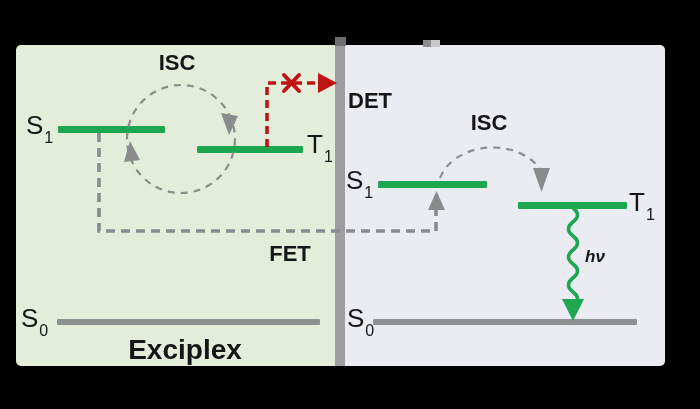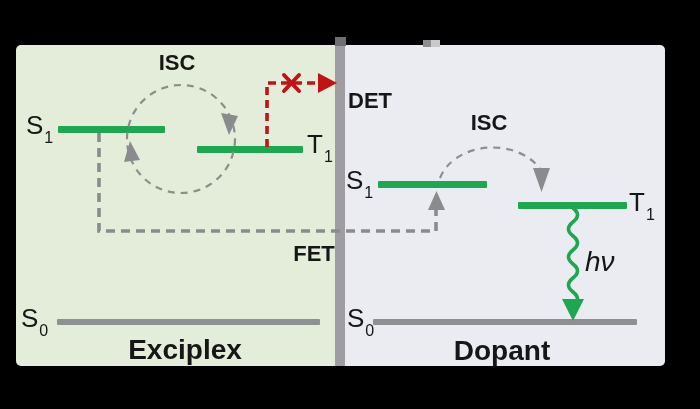--- a/index.html
+++ b/index.html
@@ -14,21 +14,21 @@
   .divider-cap{position:absolute;left:335px;top:37px;width:11px;height:9px;background:#6f6f72;}
   .nub-dark{position:absolute;left:423px;top:40px;width:8px;height:7px;background:#8e8e90;}
   .nub-light{position:absolute;left:431px;top:40px;width:9px;height:7px;background:#c9c9cc;}
   .bar{position:absolute;height:7px;border-radius:1px;background:#1ea750;}
   .bar.ground{height:6px;background:#8f9092;}
   .lvl{position:absolute;font-size:26px;font-weight:500;line-height:1;white-space:nowrap;}
   .lvl sub{font-size:16px;position:relative;top:3px;left:1px;}
   .proc{position:absolute;font-size:22px;font-weight:600;line-height:1;white-space:nowrap;}
   .centered{transform:translateX(-50%);}
   .caption{position:absolute;font-size:28px;font-weight:600;line-height:1;transform:translateX(-50%);white-space:nowrap;}
-  .hv{position:absolute;font-size:28px;font-weight:400;font-style:italic;line-height:1;}
+  .hv{position:absolute;font-size:17px;font-weight:700;font-style:italic;line-height:1;}
   svg.overlay{position:absolute;left:0;top:0;}
 </style>
 </head>
 <body>
 
 <div class="canvas">
 
   <div class="panel left"></div>
   <div class="panel right"></div>
   <div class="divider"></div>
@@ -62,25 +62,24 @@
 
     <path d="M573,208 q9,7 0,14 t0,14 t0,14 t0,14 t0,14 t0,14 t0,14" fill="none" stroke="#1ea750" stroke-width="3.6"></path>
     <polygon points="562,299 584,299 573,321" fill="#1ea750"></polygon>
   </svg>
 
   <div class="lvl" style="left:26px;top:112px;"><span>S</span><sub>1</sub></div>
   <div class="lvl" style="left:307px;top:131px;"><span>T</span><sub>1</sub></div>
   <div class="lvl" style="left:21px;top:305px;"><span>S</span><sub>0</sub></div>
 
   <div class="proc centered" style="left:177px;top:52px;">ISC</div>
-  <div class="proc centered" style="left:290px;top:243px;margin-left:24px;">FET</div>
+  <div class="proc centered" style="left:290px;top:243px;">FET</div>
   <div class="proc" style="left:348px;top:70px;margin-top:20px;">DET</div>
   <div class="caption" style="left:185px;top:336px;">Exciplex</div>
 
   <div class="lvl" style="left:346px;top:167px;"><span>S</span><sub>1</sub></div>
   <div class="lvl" style="left:629px;top:189px;"><span>T</span><sub>1</sub></div>
   <div class="lvl" style="left:347px;top:305px;"><span>S</span><sub>0</sub></div>
 
   <div class="proc centered" style="left:489px;top:112px;">ISC</div>
   <div class="hv" style="left:585px;top:248px;">hν</div>
-  <div class="caption" style="left:502px;top:337px;">Dopant</div>
 
 </div>
 
 </body></html>

